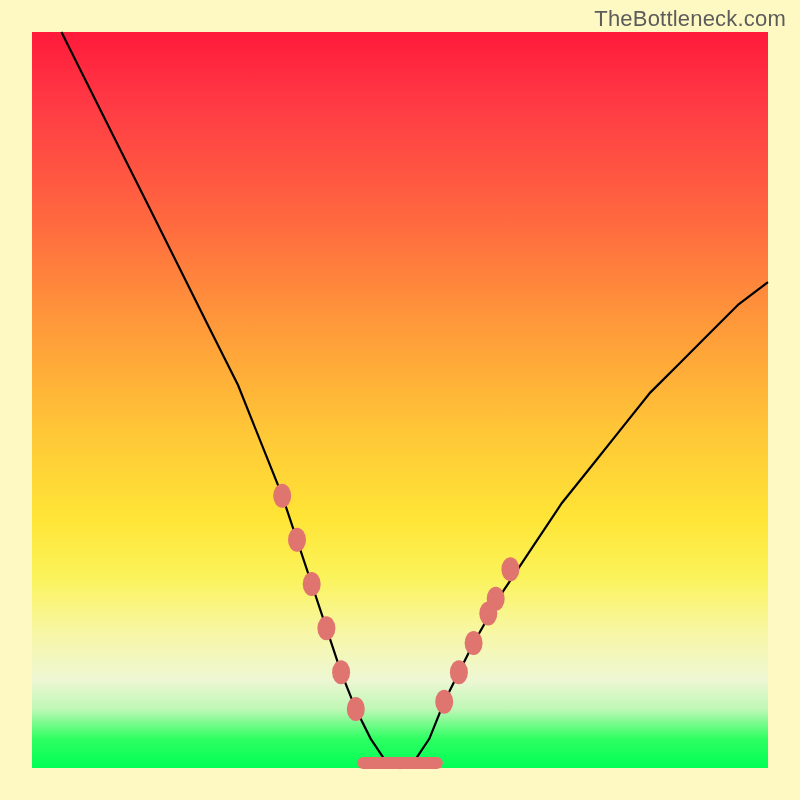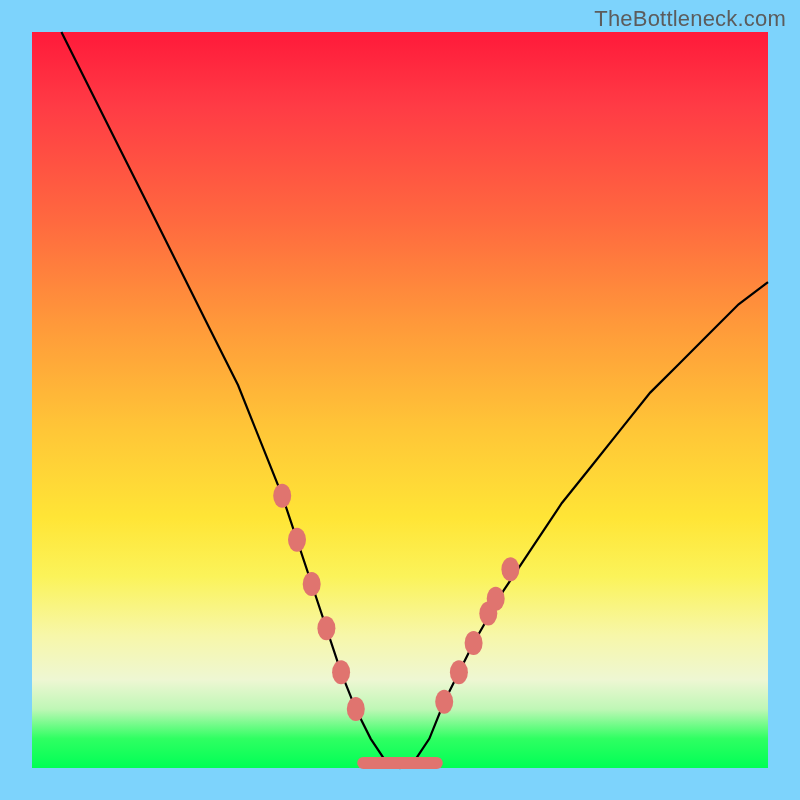--- a/index.html
+++ b/index.html
@@ -10,21 +10,21 @@
     background: #000;
     overflow: hidden;
     font-family: Arial, Helvetica, sans-serif;
   }
   .frame {
     position: absolute;
     top: 0;
     left: 0;
     width: 800px;
     height: 800px;
-    background: #7dd3fc;
+    background: #fef9c3;
   }
   .plot-area {
     position: absolute;
     top: 32px;
     left: 32px;
     width: 736px;
     height: 736px;
     
     background: linear-gradient(
       to bottom,

